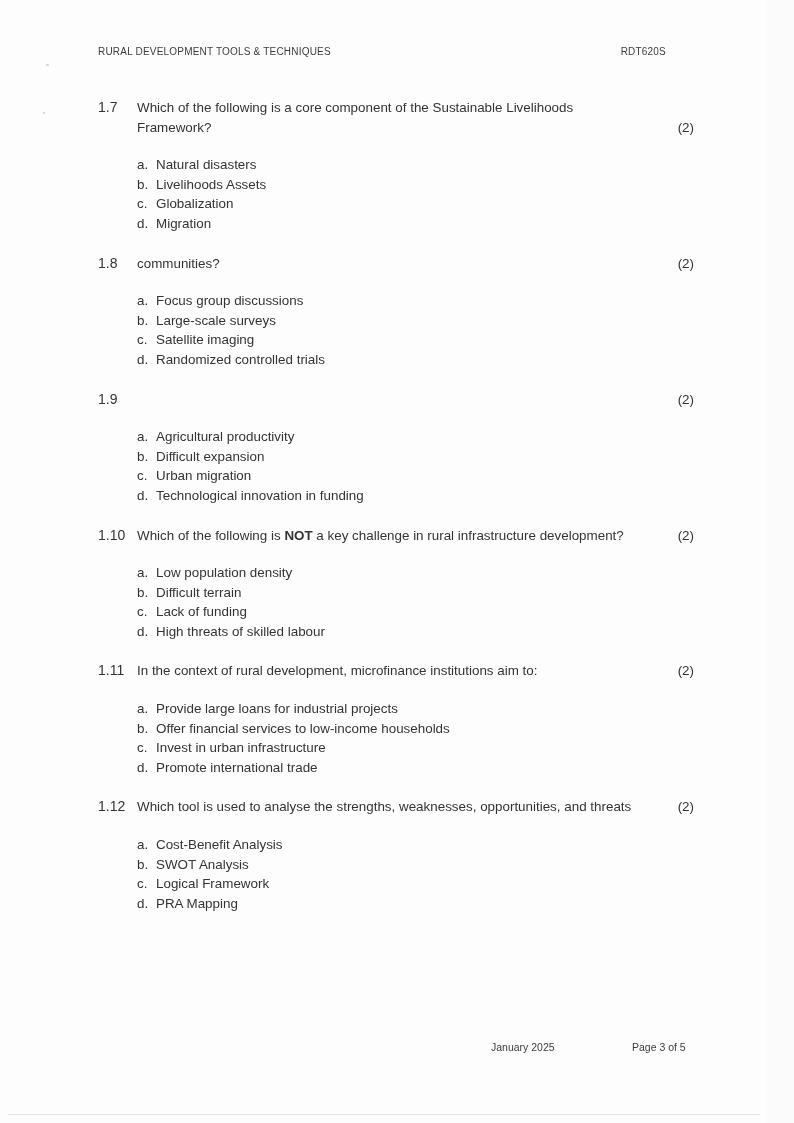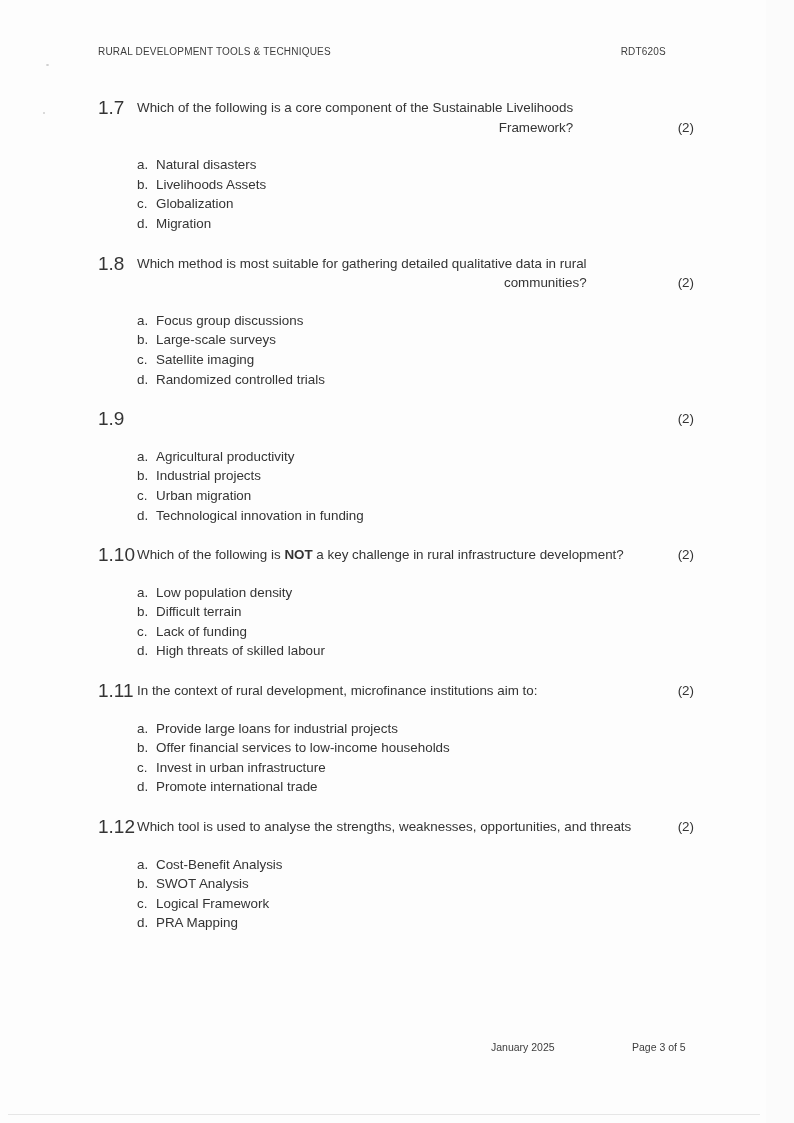--- a/index.html
+++ b/index.html
@@ -14,23 +14,23 @@
   
   .header{
     position:absolute;top:45px;left:98px;right:100px;
     display:flex;justify-content:space-between;
     font-size:10px;line-height:13px;letter-spacing:.2px;color:#3d3d3d;
   }
   
   .content{position:absolute;top:98px;left:98px;width:596px;}
   .question{margin-bottom:20px;}
   .q-head{position:relative;display:flex;}
-  .q-num{width:39px;flex:none;font-size:19px;line-height:19.6px;color:#343434;}
+  .q-num{width:39px;flex:none;font-size:14px;line-height:19.6px;color:#343434;}
   .q-text{font-size:13.4px;line-height:19.6px;color:#343434;}
-  .q-line{white-space:nowrap;text-align:right;}
+  .q-line{white-space:nowrap;}
   .q-marks{position:absolute;right:0;bottom:0;font-size:13.4px;line-height:19.6px;color:#343434;}
   .bold{font-weight:bold;}
   .q-options{margin:18px 0 0 39px;}
   .opt{display:flex;font-size:13.4px;line-height:19.6px;color:#343434;}
   .opt-letter{width:19px;flex:none;}
   
   .footer-item{position:absolute;top:1041px;font-size:10.5px;line-height:13px;color:#3d3d3d;white-space:nowrap;}
   .footer-left{left:98px;}
   .footer-center{left:491px;}
   .footer-right{left:632px;}
@@ -77,21 +77,20 @@
             <span class="opt-letter">d.</span>
             <span class="opt-text">Migration</span>
           </div>
         </div>
   </div>
 
   <div class="question">
     <div class="q-head">
       <div class="q-num">1.8</div>
       <div class="q-text">
-            <div class="q-line"><span>Which method is most suitable for gathering detailed qualitative data in rural</span></div>
             <div class="q-line"><span>communities?</span></div>
           </div>
       <div class="q-marks">(2)</div>
     </div>
     <div class="q-options">
           <div class="opt">
             <span class="opt-letter">a.</span>
             <span class="opt-text">Focus group discussions</span>
           </div>
           <div class="opt">
@@ -114,21 +113,21 @@
       <div class="q-num">1.9</div>
       <div class="q-marks">(2)</div>
     </div>
     <div class="q-options">
           <div class="opt">
             <span class="opt-letter">a.</span>
             <span class="opt-text">Agricultural productivity</span>
           </div>
           <div class="opt">
             <span class="opt-letter">b.</span>
-            <span class="opt-text">Industrial projects</span>
+            <span class="opt-text">Difficult expansion</span>
           </div>
           <div class="opt">
             <span class="opt-letter">c.</span>
             <span class="opt-text">Urban migration</span>
           </div>
           <div class="opt">
             <span class="opt-letter">d.</span>
             <span class="opt-text">Technological innovation in funding</span>
           </div>
         </div>

